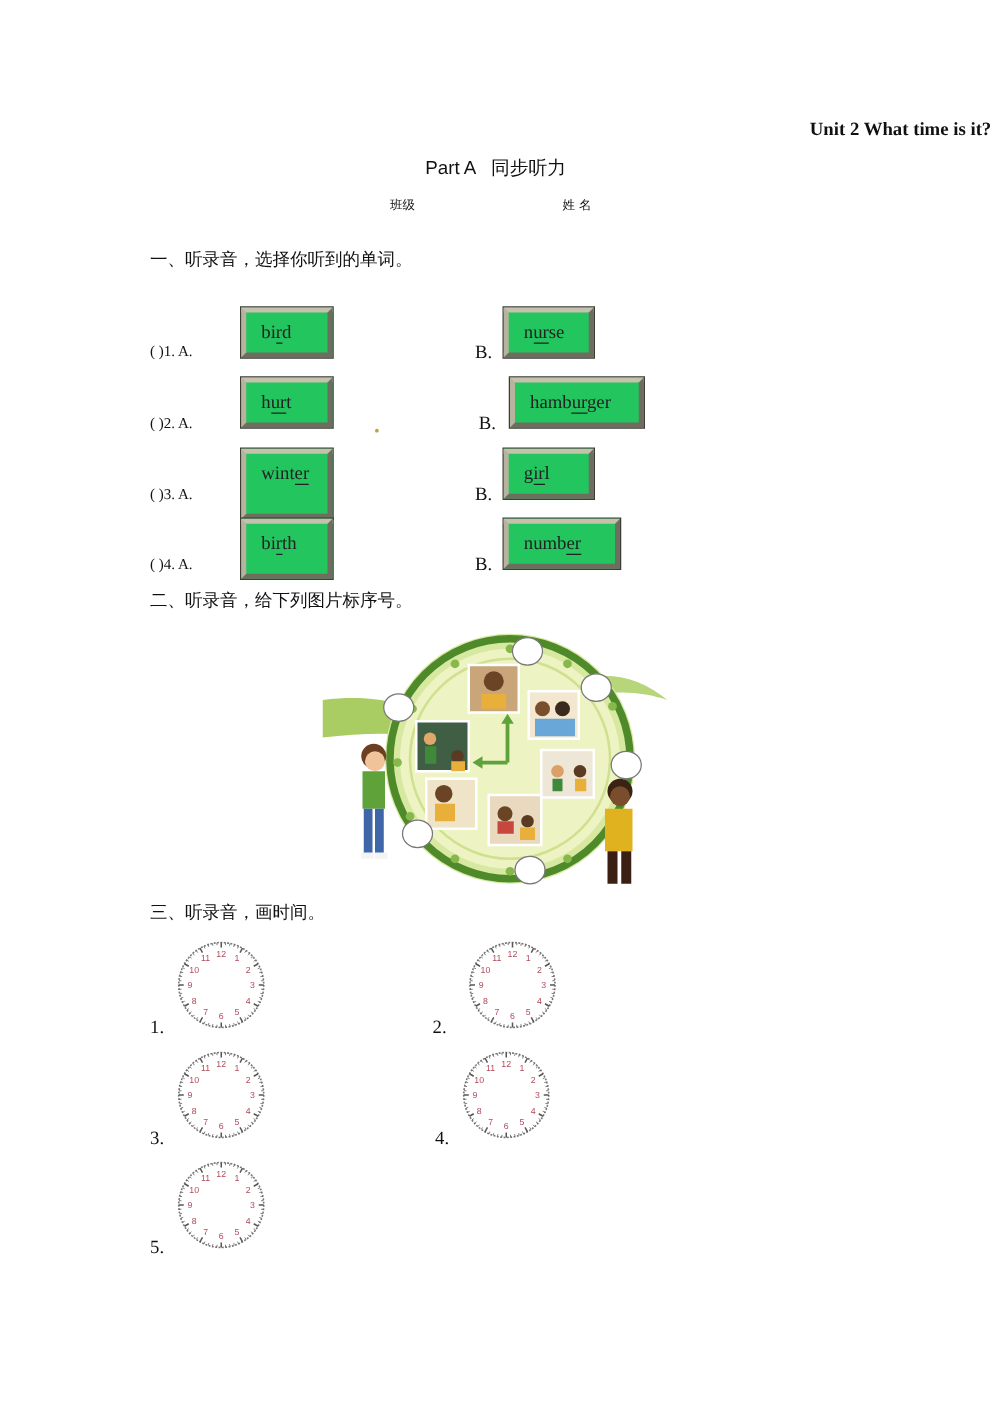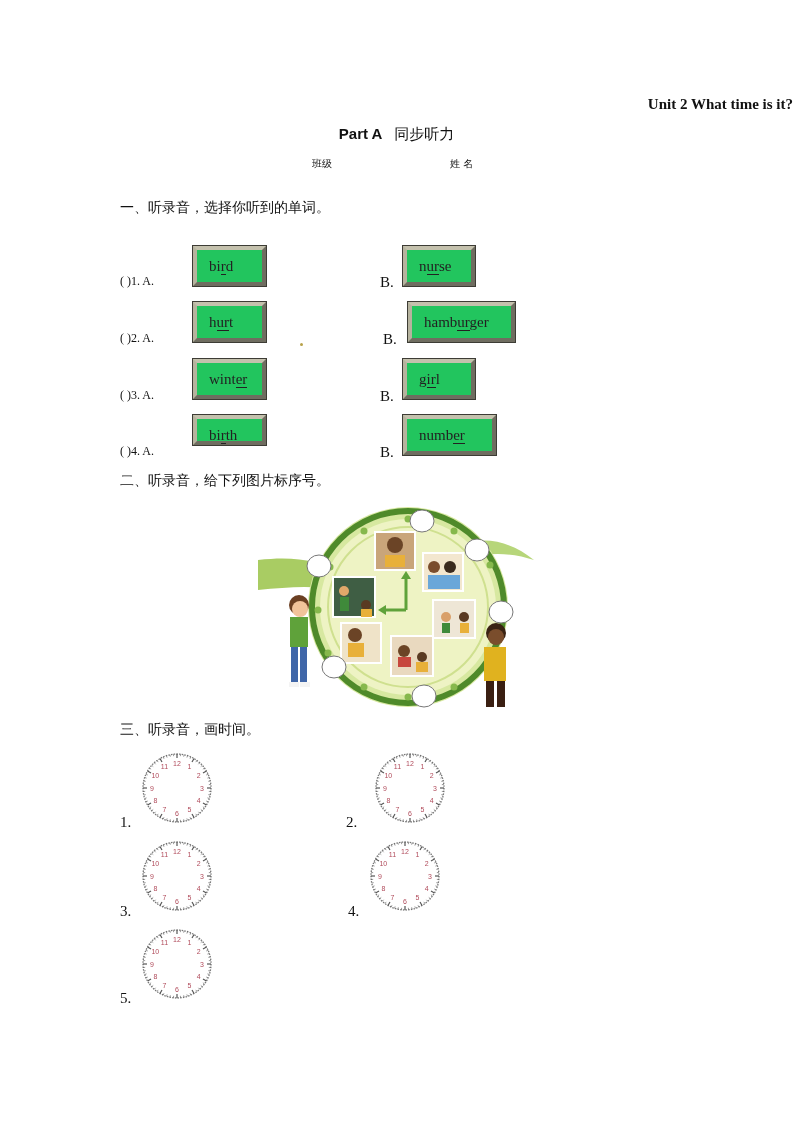--- a/index.html
+++ b/index.html
@@ -1,21 +1,21 @@
 <!DOCTYPE html>
 <html><head>
 <meta charset="utf-8">
 <style>
   html, body { margin: 0; padding: 0; background: #ffffff; }
   body { width: 793px; height: 1122px; position: relative; overflow: hidden;
          font-family: "Liberation Serif", serif; color: #111; }
   .abs { position: absolute; }
   .title { left: 0; width: 793px; top: 96px; text-align: right; font-weight: bold; font-size: 15px; }
   .subtitle { left: 0; width: 793px; top: 125px; text-align: center; font-size: 15px; }
-  .subtitle .parta { font-family: "Liberation Sans", sans-serif; font-weight: bold; margin-right: 8px; }
+  .subtitle .parta { font-family: "Liberation Sans", sans-serif; font-weight: normal; margin-right: 8px; }
   .subtitle .cn { font-family: "DejaVu Sans", sans-serif; font-size: 15px; }
   .meta-label { font-family: "DejaVu Sans", sans-serif; font-size: 10px; top: 157px; }
   .section { font-family: "DejaVu Sans", sans-serif; font-size: 14px; left: 120px; }
   .qnum { font-size: 12px; }
   .optB { font-size: 15px; }
   .wordbox {
     background: #22c55e;
     border-style: solid;
     border-width: 4px;
     border-top-color: #c4c1ad;
@@ -60,30 +60,30 @@
 <div class="abs wordbox" style="left:193px; top:302px; width:73px; height:40px;">
   <span>h</span><u>ur</u><span>t</span>
 </div>
 <div class="abs dot" style="left:300px; top:343px;"></div>
 <div class="abs optB" style="left:383px; top:331px;">B.</div>
 <div class="abs wordbox" style="left:408px; top:302px; width:107px; height:40px;">
   <span>hamb</span><u>ur</u><span>ger</span>
 </div>
 
 <div class="abs qnum" style="left:120px; top:388px;">(      )3. A.</div>
-<div class="abs wordbox" style="left:193px; top:359px; width:73px; height:40px;">
+<div class="abs wordbox" style="left:193px; top:359px; width:73px; height:56px;">
   <span>wint</span><u>er</u><span></span>
 </div>
 <div class="abs optB" style="left:380px; top:388px;">B.</div>
 <div class="abs wordbox" style="left:403px; top:359px; width:72px; height:40px;">
   <span>g</span><u>ir</u><span>l</span>
 </div>
 
 <div class="abs qnum" style="left:120px; top:444px;">(      )4. A.</div>
-<div class="abs wordbox" style="left:193px; top:415px; width:73px; height:30px;">
+<div class="abs wordbox" style="left:193px; top:415px; width:73px; height:48px;">
   <span>bi</span><u>r</u><span>th</span>
 </div>
 <div class="abs optB" style="left:380px; top:444px;">B.</div>
 <div class="abs wordbox" style="left:403px; top:415px; width:93px; height:40px;">
   <span>numb</span><u>er</u><span></span>
 </div>
 
 <div class="abs section" style="top:472px;">二、听录音，给下列图片标序号。</div>
 
 <div class="abs picture">

